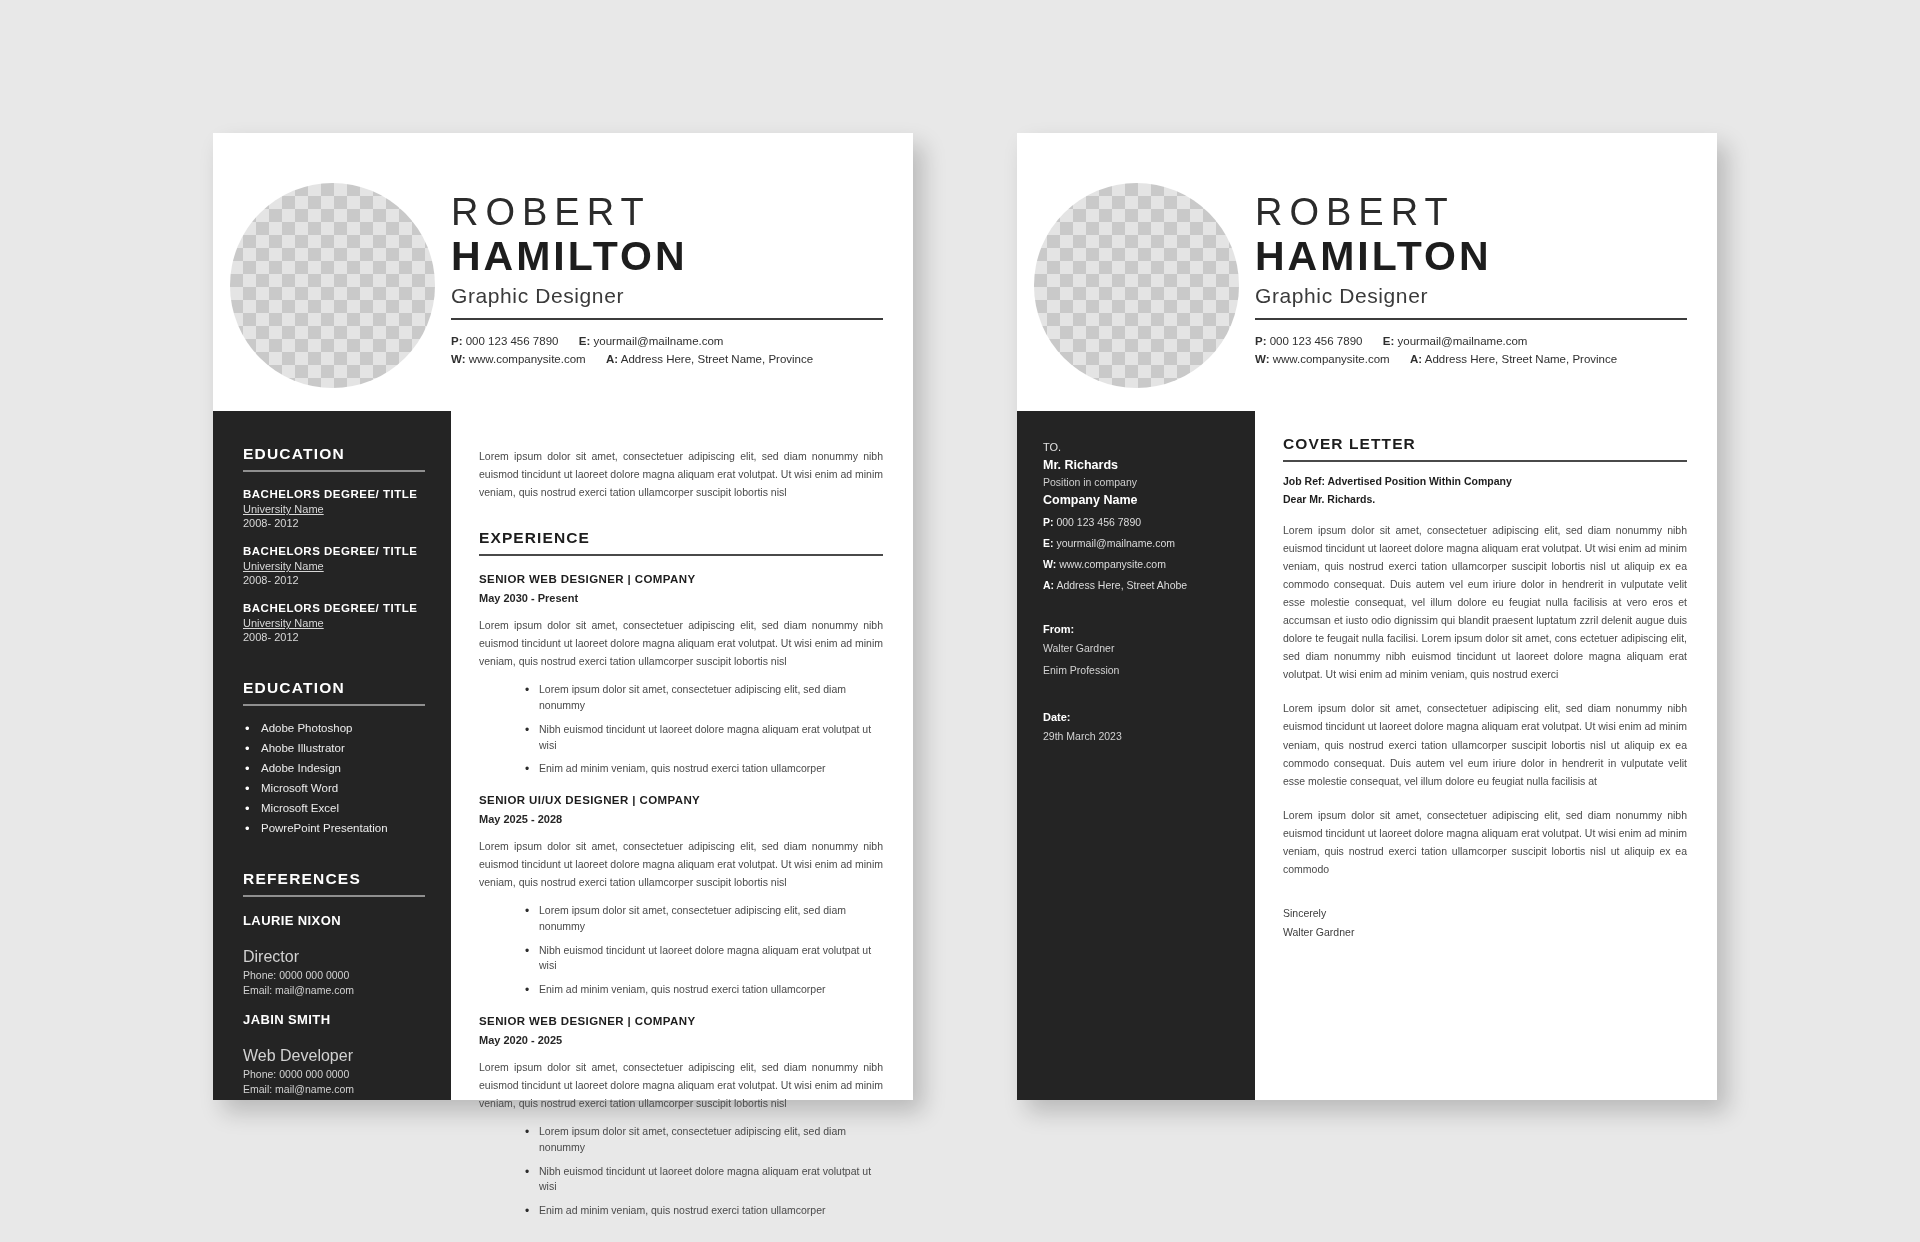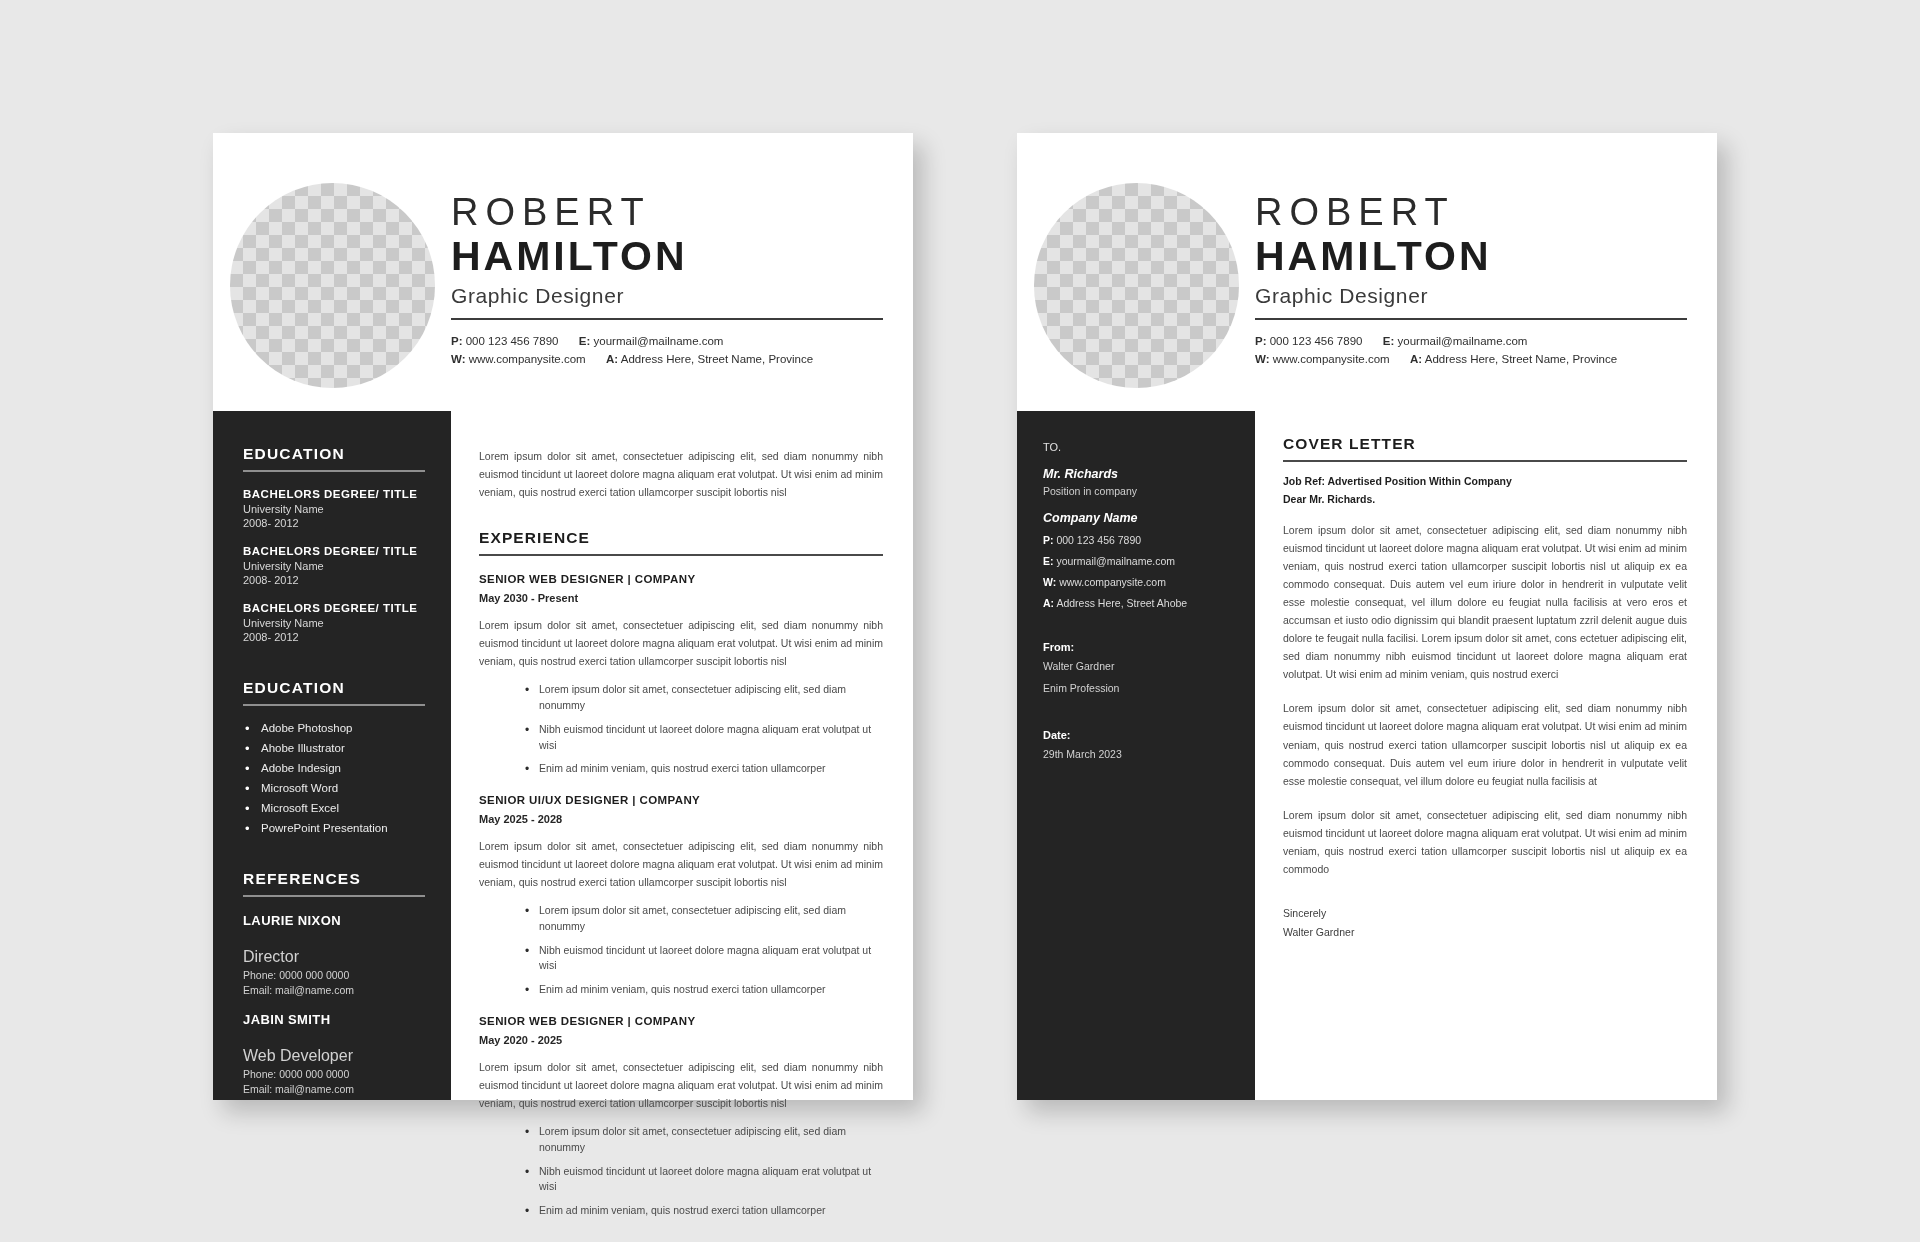--- a/index.html
+++ b/index.html
@@ -61,21 +61,21 @@
   .right-col { flex: 1; padding: 24px 30px 10px 28px; }
 
   .dark-head {
     font-size: 15.5px; font-weight: 700; letter-spacing: 1.2px;
     padding-bottom: 7px; border-bottom: 2px solid #8f8f8f; color:#fff;
   }
   .dark-head.spaced { margin-top: 36px; }
 
   .edu-item { margin-top: 16px; }
   .edu-deg { font-size: 11.5px; font-weight: 700; letter-spacing: 0.5px; color: #ffffff; }
-  .edu-uni { font-size: 11px; color: #d8d8d8; margin-top: 3px; }
+  .edu-uni { font-size: 11px; color: #d8d8d8; margin-top: 3px; text-decoration: underline; }
   .edu-year { font-size: 11px; color: #d8d8d8; margin-top: 2px; }
 
   .skill-list { margin-top: 16px; list-style: none; }
   .skill-list li {
     font-size: 11.5px; color: #ececec; margin-bottom: 8px; padding-left: 18px; position: relative;
   }
   .skill-list li::before {
     content: "•"; position: absolute; left: 2px; top: -1px; font-size: 13px; color: #ffffff;
   }
 
@@ -103,21 +103,21 @@
     position: relative; padding-left: 14px;
   }
   .bullets li::before {
     content: "•"; position: absolute; left: 0; top: -1px; color: #2b2b2b; font-size: 12px;
   }
 
   
   .cl-left { width: 238px; background: #242424; color: #fff; padding: 30px 26px 10px 26px; }
   .cl-right { flex: 1; padding: 24px 30px 10px 28px; }
   .cl-lbl { font-size: 11px; color: #e2e2e2; }
-  .cl-strong { font-size: 12.5px; font-weight: 700; color: #fff; margin-top: 14px; font-style: italic; }
+  .cl-strong { font-size: 12.5px; font-weight: 700; color: #fff; margin-top: 5px; }
   .cl-sub { font-size: 10.5px; color: #cfcfcf; margin-top: 4px; }
   .cl-contact { font-size: 10.5px; color: #dcdcdc; margin-top: 9px; }
   .cl-contact .k { font-weight: 700; color: #fff; }
   .cl-gap { height: 32px; }
   .cl-meta-lbl { font-size: 11px; font-weight: 700; color: #fff; }
   .cl-meta-val { font-size: 10.5px; color: #d2d2d2; margin-top: 6px; line-height: 1.5; }
 
   .cl-ref { font-size: 10.5px; color: #1d1d1d; font-weight: 700; margin-top: 13px; }
   .cl-dear { font-size: 10.5px; color: #1d1d1d; font-weight: 700; margin-top: 6px; }
   .cl-para { font-size: 10.5px; color: #4a4a4a; line-height: 1.72; text-align: justify; margin-top: 16px; }

